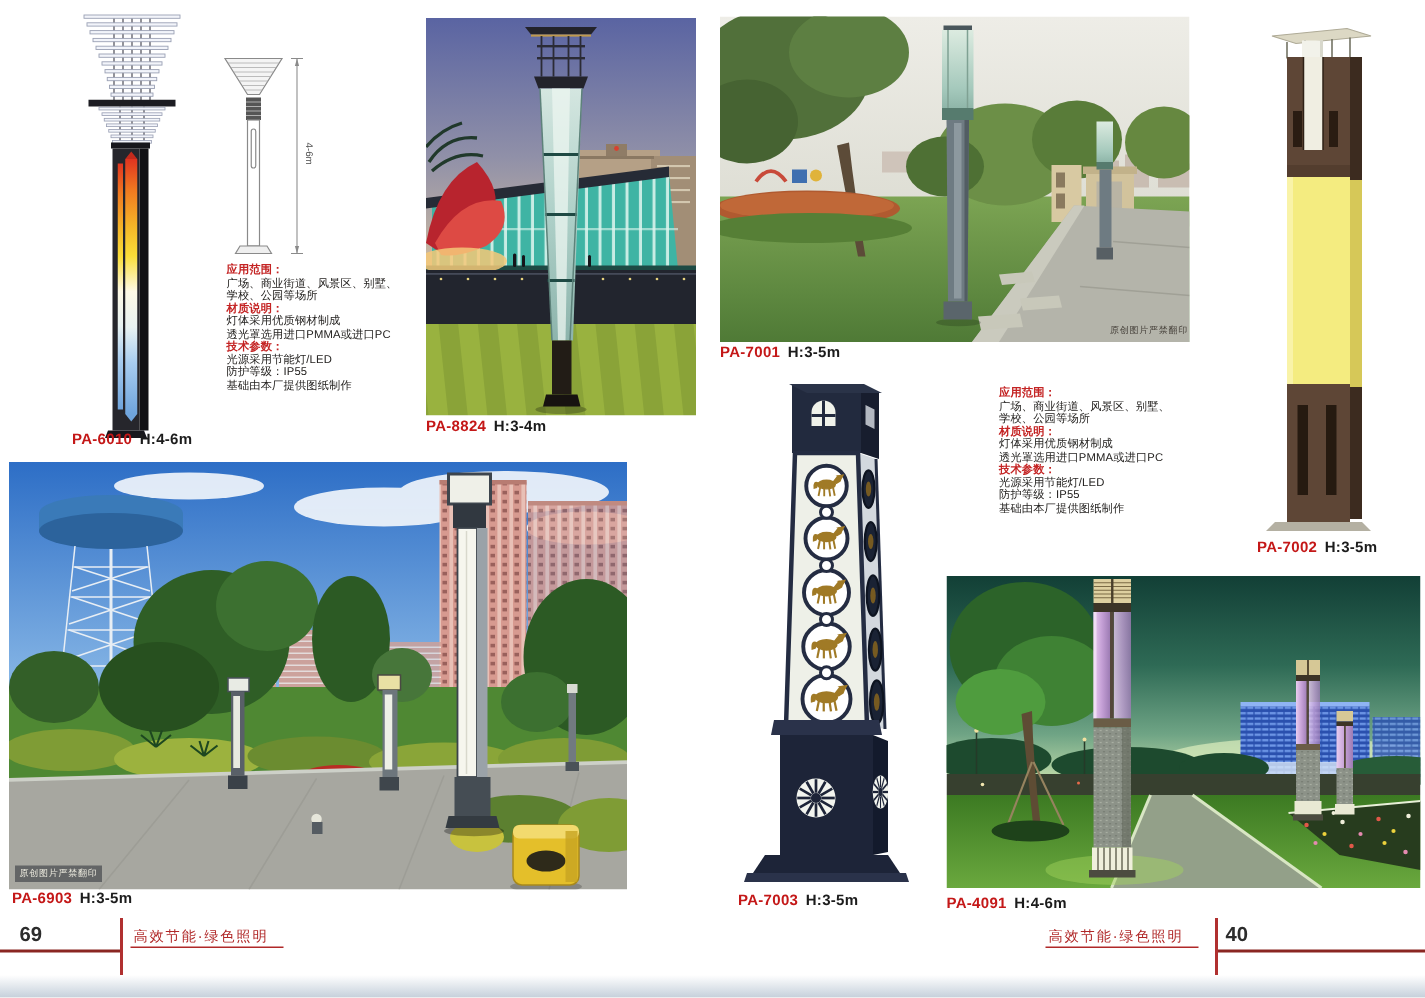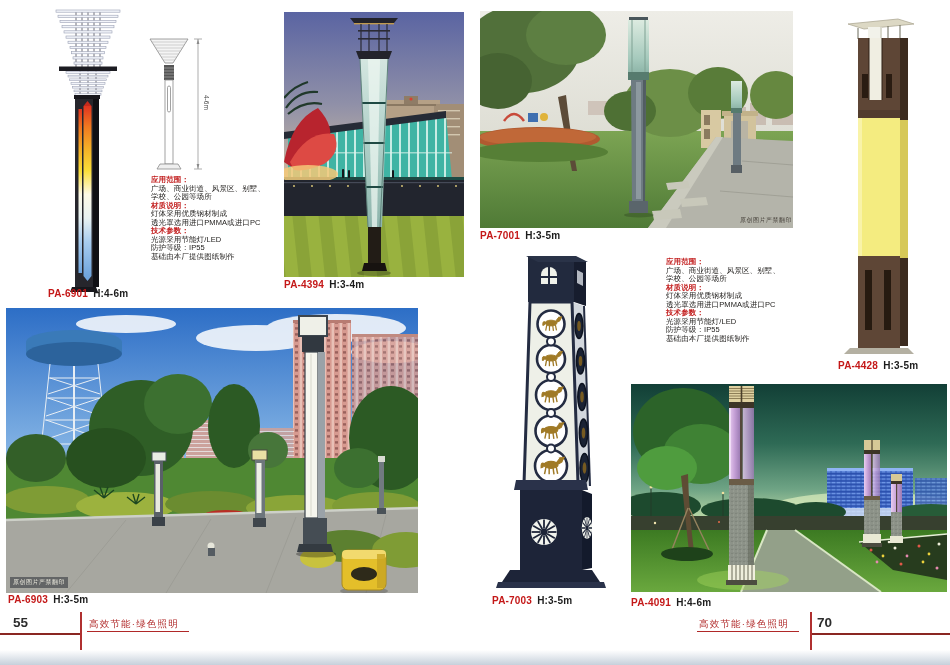--- a/index.html
+++ b/index.html
@@ -126,21 +126,21 @@
     <div class="sh">材质说明：</div>
     <div class="sl">灯体采用优质钢材制成</div>
     <div class="sl">透光罩选用进口PMMA或进口PC</div>
     <div class="sh">技术参数：</div>
     <div class="sl">光源采用节能灯/LED</div>
     <div class="sl">防护等级：IP55</div>
     <div class="sl">基础由本厂提供图纸制作</div>
   </div>
 
   <div class="plabel" style="left:48px;top:288px">
-    <span class="code">PA-6901</span><span class="hv">H:4-6m</span>
+    <span class="code">PA-6010</span><span class="hv">H:4-6m</span>
   </div>
 
   <svg class="abs" style="left:284px;top:12px" width="180" height="265" viewBox="0 0 180 265">
     <defs>
       <linearGradient id="sky02" x1="0" y1="0" x2="0" y2="1">
         <stop offset="0" stop-color="#5a64a2"></stop>
           <stop offset="0.5" stop-color="#9090a8"></stop>
         <stop offset="0.85" stop-color="#c6b6a2"></stop>
           <stop offset="1" stop-color="#d2c2ac"></stop>
       </linearGradient>
@@ -233,21 +233,21 @@
       <g stroke="#5d827a" stroke-width="1">
         <line x1="76" y1="47" x2="84" y2="215"></line>
           <line x1="104" y1="47" x2="96" y2="215"></line>
       </g>
       <rect x="84" y="215" width="13" height="36" fill="#221c16"></rect>
       <polygon points="80,251 101,251 103,259 78,259" fill="#171310"></polygon>
     </g>
   </svg>
 
   <div class="plabel" style="left:284px;top:279px">
-    <span class="code">PA-4394</span><span class="hv">H:3-4m</span>
+    <span class="code">PA-8824</span><span class="hv">H:3-4m</span>
   </div>
 
   <svg class="abs" style="left:480px;top:11px" width="313" height="217" viewBox="0 0 313 217">
     <defs>
       <linearGradient id="sky01" x1="0" y1="0" x2="0" y2="1">
         <stop offset="0" stop-color="#eeede7"></stop>
           <stop offset="1" stop-color="#dcdcd2"></stop>
       </linearGradient>
       <linearGradient id="glass01" x1="0" y1="0" x2="0" y2="1">
         <stop offset="0" stop-color="#dcebe0"></stop>
@@ -377,21 +377,21 @@
     <div class="sh">材质说明：</div>
     <div class="sl">灯体采用优质钢材制成</div>
     <div class="sl">透光罩选用进口PMMA或进口PC</div>
     <div class="sh">技术参数：</div>
     <div class="sl">光源采用节能灯/LED</div>
     <div class="sl">防护等级：IP55</div>
     <div class="sl">基础由本厂提供图纸制作</div>
   </div>
 
   <div class="plabel" style="left:838px;top:360px">
-    <span class="code">PA-4428</span><span class="hv">H:3-5m</span>
+    <span class="code">PA-7002</span><span class="hv">H:3-5m</span>
   </div>
 
   <svg class="abs" style="left:6px;top:308px" width="412" height="285" viewBox="0 0 412 285">
     <defs>
       <linearGradient id="sky03" x1="0" y1="0" x2="0" y2="1">
         <stop offset="0" stop-color="#2d6ec6"></stop>
           <stop offset="1" stop-color="#93c0ea"></stop>
       </linearGradient>
       <pattern id="pink03" width="8" height="6" patternUnits="userSpaceOnUse">
         <rect width="8" height="6" fill="#d79a90"></rect>
@@ -754,26 +754,26 @@
       <rect x="265" y="100" width="1.2" height="28" fill="#54483a"></rect>
       <rect x="260" y="128" width="11" height="24" fill="url(#gran04)"></rect>
       <rect x="259" y="152" width="13" height="7" fill="#e9e9d4"></rect>
     </g>
   </svg>
 
   <div class="plabel" style="left:631px;top:597px">
     <span class="code">PA-4091</span><span class="hv">H:4-6m</span>
   </div>
 
-  <span class="fnum" style="left:13px;top:615px">55</span>
+  <span class="fnum" style="left:13px;top:615px">69</span>
   <div class="hline" style="left:0;top:633px;width:80px;height:2px"></div>
   <div class="vline" style="left:80px;top:612px;width:2px;height:46px"></div>
   <span class="fslogan" style="left:89px;top:618px">高效节能·绿色照明</span>
   <div class="underline" style="left:87px;top:631px;width:102px;height:1.2px"></div>
 
   <span class="fslogan" style="left:699px;top:618px">高效节能·绿色照明</span>
   <div class="underline" style="left:697px;top:631px;width:102px;height:1.2px"></div>
   <div class="vline" style="left:810px;top:612px;width:2px;height:46px"></div>
-  <span class="fnum" style="left:817px;top:615px">70</span>
+  <span class="fnum" style="left:817px;top:615px">40</span>
   <div class="hline" style="left:812px;top:633px;width:138px;height:2px"></div>
 
   <div class="abs" style="left:0;top:650px;width:950px;height:15px;background:linear-gradient(#ffffff,#c6d0db)"></div>
 </div>
 
 </body></html>

